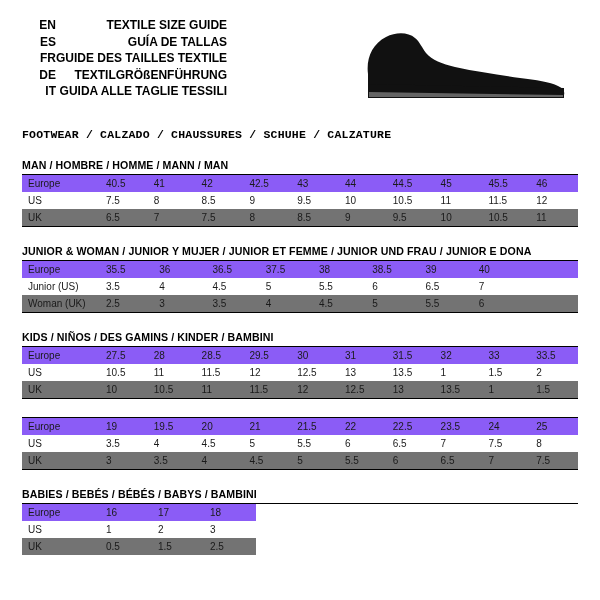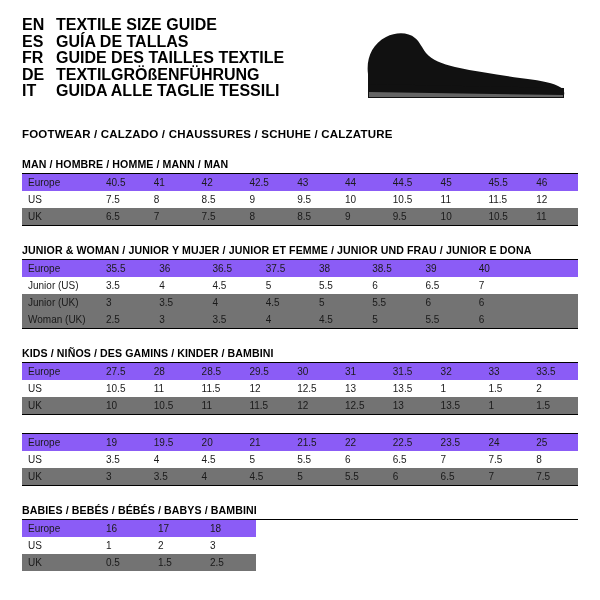--- a/index.html
+++ b/index.html
@@ -25,25 +25,26 @@
 
   
   .header {
     position: relative;
     height: 96px;
   }
   .lang-table {
     border-collapse: collapse;
   }
   .lang-table td {
-    font-size: 16px;
+    font-size: 12px;
     line-height: 14px;
     padding: 0 0 2.5px 0;
     vertical-align: top;
     white-space: nowrap;
+    text-align: right;
   }
   .lang-code {
     width: 34px;
     font-weight: bold;
   }
   .lang-title {
     font-weight: bold;
   }
   .shoe-art {
     position: absolute;
@@ -51,20 +52,21 @@
     top: 8px;
     width: 210px;
     height: 78px;
   }
 
   .section-title {
     font-size: 11.5px;
     font-weight: bold;
     letter-spacing: 0.2px;
     margin: 14px 0 0 0;
+    font-family: Liberation Mono, monospace;
   }
 
   
   .group {
     margin-top: 18px;
   }
   .group-label {
     font-size: 10.6px;
     font-weight: bold;
     margin-bottom: 3px;
@@ -239,32 +241,20 @@
           <td>4</td>
           <td>4.5</td>
           <td>5</td>
           <td>5.5</td>
           <td>6</td>
           <td>6.5</td>
           <td>7</td>
           <td></td>
         </tr>
         <tr class="alt">
-          <td class="lbl">Junior (UK)</td>
-          <td>3</td>
-          <td>3.5</td>
-          <td>4</td>
-          <td>4.5</td>
-          <td>5</td>
-          <td>5.5</td>
-          <td>6</td>
-          <td>6</td>
-          <td></td>
-        </tr>
-        <tr class="alt">
           <td class="lbl">Woman (UK)</td>
           <td>2.5</td>
           <td>3</td>
           <td>3.5</td>
           <td>4</td>
           <td>4.5</td>
           <td>5</td>
           <td>5.5</td>
           <td>6</td>
           <td></td>

